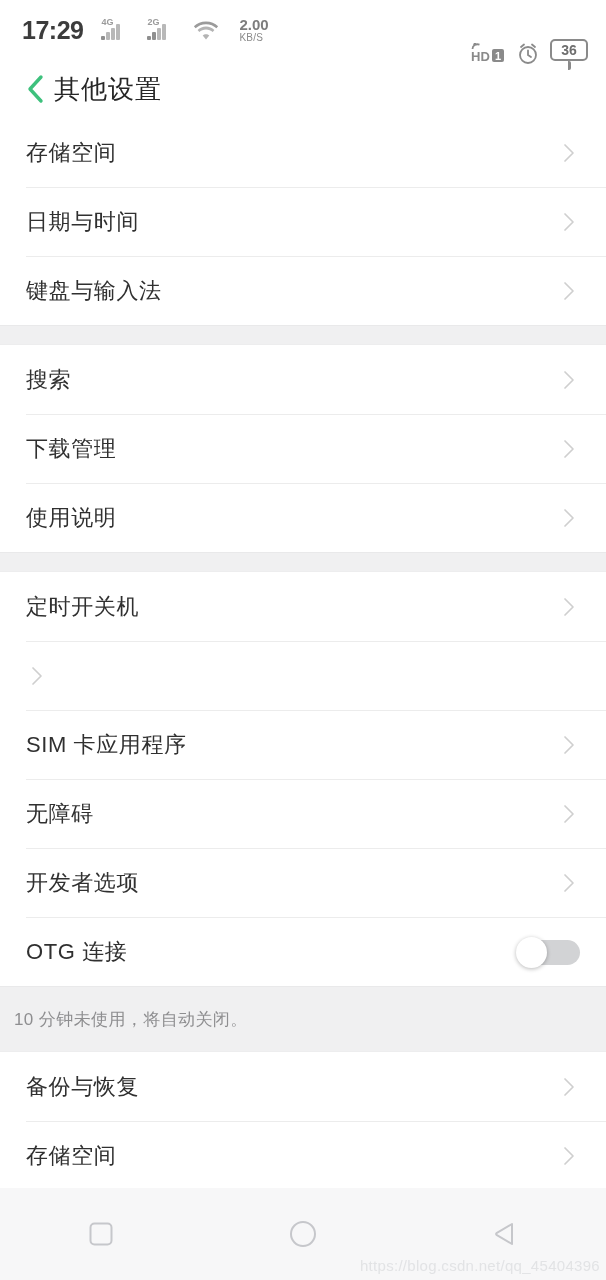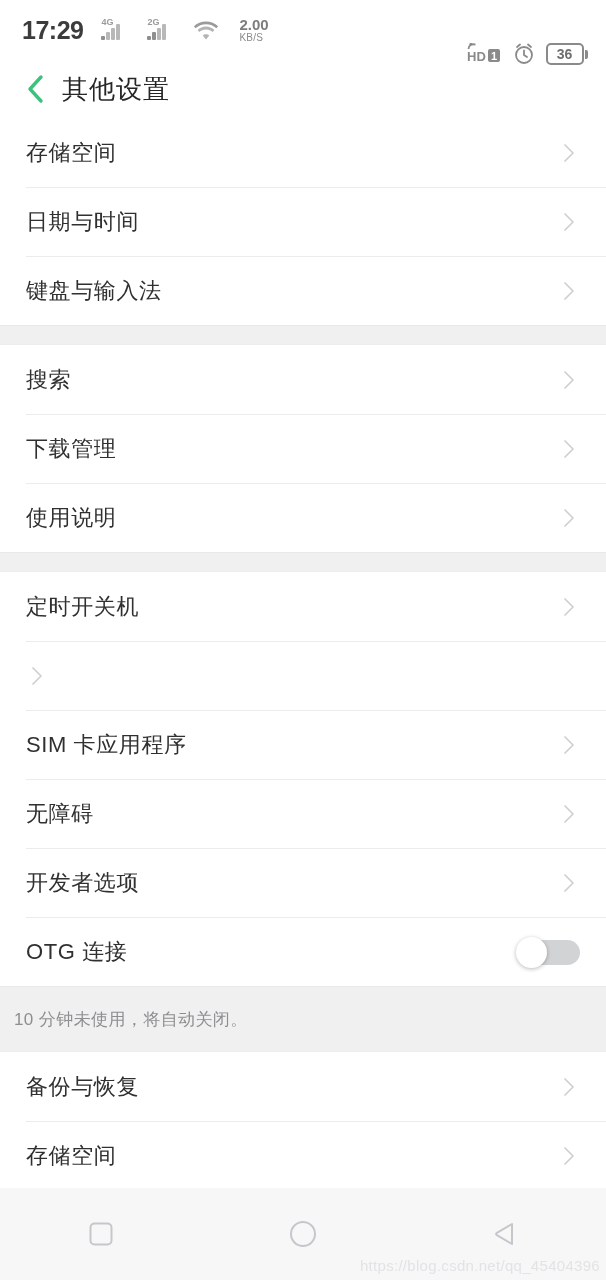--- a/index.html
+++ b/index.html
@@ -90,20 +90,21 @@
     align-items: center;
     gap: 10px;
     margin-top: 48px;
   }
   .hd-ico { display:block; }
   .alarm-ico { display:block; }
   .battery {
     position: relative;
     display: flex;
     align-items: center;
+    flex-direction: column;
   }
   .battery .shell {
     border: 2px solid #8a8a8a;
     border-radius: 5px;
     width: 38px;
     height: 22px;
     display: flex;
     align-items: center;
     justify-content: center;
     box-sizing: border-box;
@@ -134,21 +135,20 @@
     width: 36px;
     height: 36px;
     display: flex;
     align-items: center;
     justify-content: center;
     cursor: pointer;
   }
   .page-title {
     font-size: 26px;
     color: #262626;
-    margin-left: 8px;
     letter-spacing: 1px;
   }
 
   
   .scroll {
     background: #ffffff;
   }
   .gap {
     height: 20px;
     background: #f0f0f1;

